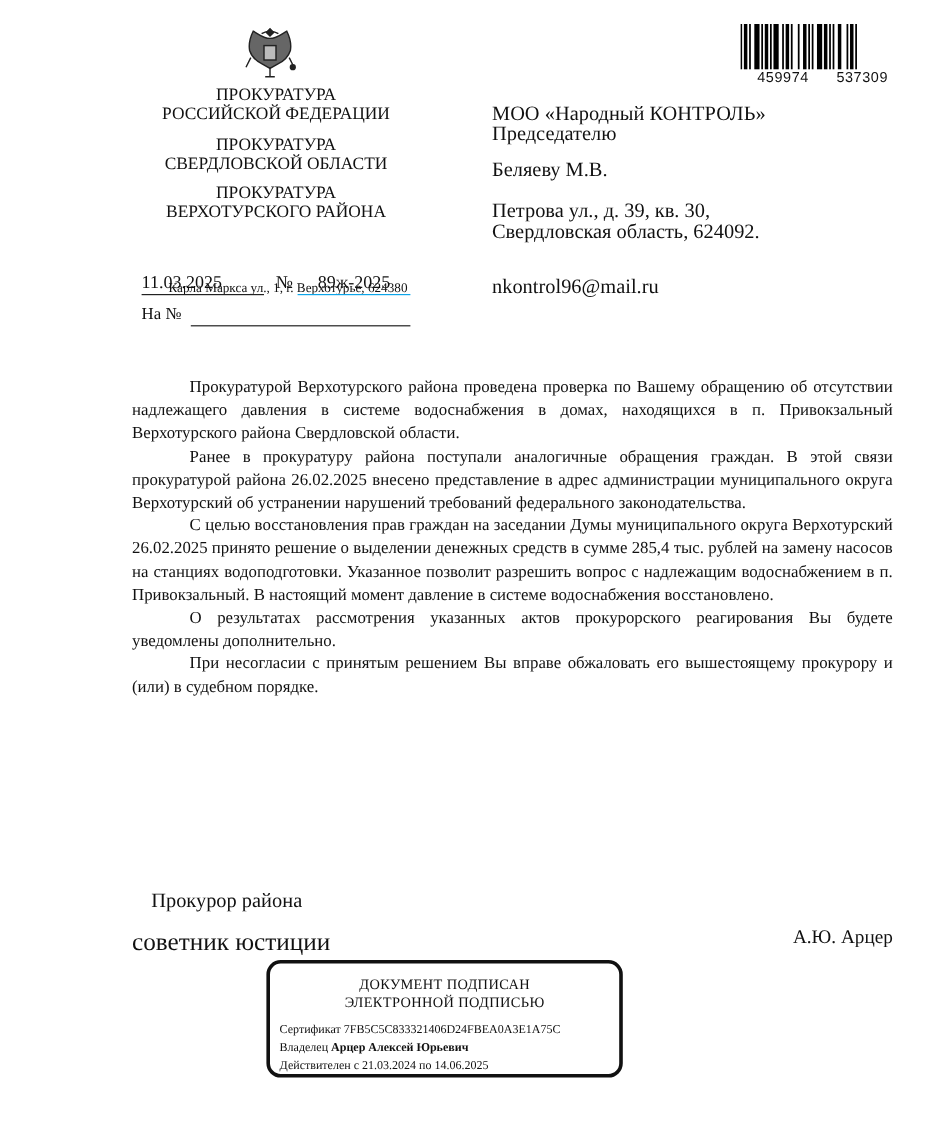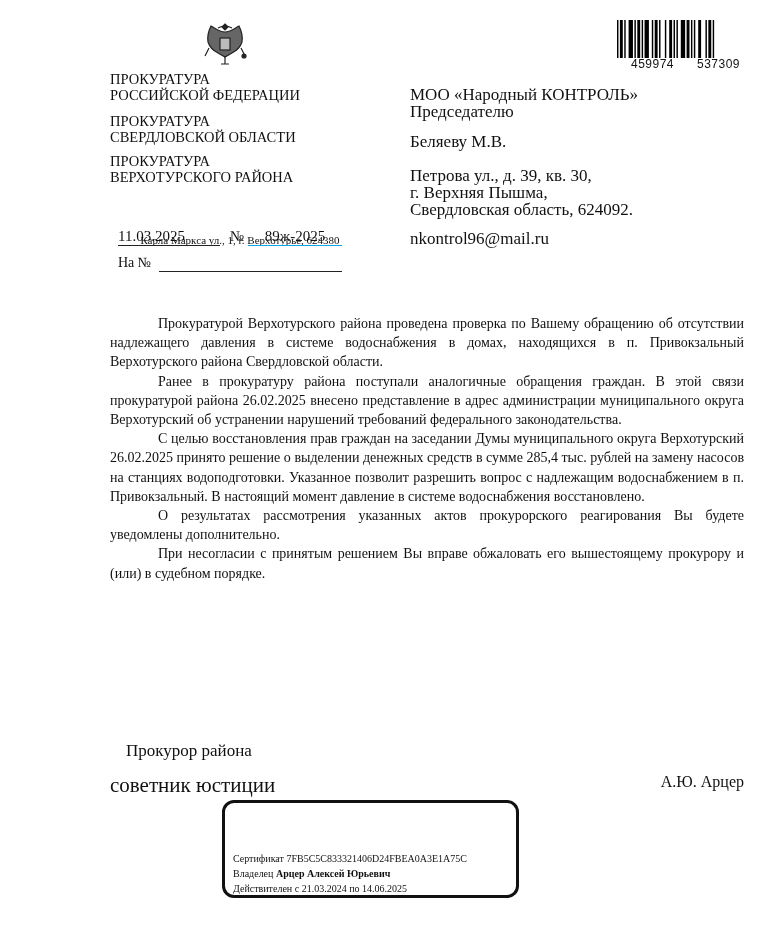--- a/index.html
+++ b/index.html
@@ -4,21 +4,21 @@
 <style>
   html, body { margin: 0; padding: 0; background: #ffffff; }
   body {
     width: 780px; height: 939px; position: relative; overflow: hidden;
     font-family: "Liberation Serif", serif; color: #111;
   }
   .abs { position: absolute; }
 
   
   .emblem { left: 199px; top: 18px; width: 52px; height: 52px; }
-  .org { left: 110px; width: 240px; font-size: 14.5px; line-height: 16px; }
+  .org { left: 110px; width: 240px; text-align: center; font-size: 14.5px; line-height: 16px; }
   .org1 { top: 71px; }
   .org2 { top: 113px; }
   .org3 { top: 153px; }
   .org-addr { left: 110px; width: 260px; top: 203px; font-size: 11px; text-align: center; margin-top: 31px; }
 
   .regline { top: 228px; font-size: 15px; }
   .reg-date { left: 118px; width: 102px; text-align: left; border-bottom: 1px solid #222; line-height: 17px; }
   .reg-no-sign { left: 227px; width: 20px; text-align: center; line-height: 17px; }
   .reg-number { left: 248px; width: 94px; text-align: center; border-bottom: 1px solid #0ea5e9; line-height: 17px; }
   .na-row { top: 255px; font-size: 14px; }
@@ -124,38 +124,41 @@
 <div class="abs barcode-num bn1">459974</div>
 <div class="abs barcode-num bn2">537309</div>
 
 <div class="abs rcpt rc1">
   <div>МОО «Народный КОНТРОЛЬ»</div>
   <div>Председателю</div>
 </div>
 <div class="abs rcpt rc2">Беляеву М.В.</div>
 <div class="abs rcpt rc3">
   <div>Петрова ул., д. 39, кв. 30,</div>
-  <div>г. Верхняя Пышма,</div>
   <div>Свердловская область, 624092.</div>
 </div>
 <div class="abs rcpt rc4">nkontrol96@mail.ru</div>
 
 <div class="abs body-text">
   <p>Прокуратурой Верхотурского района проведена проверка по Вашему обращению об отсутствии надлежащего давления в системе водоснабжения в домах, находящихся в п. Привокзальный Верхотурского района Свердловской области.</p>
   <p>Ранее в прокуратуру района поступали аналогичные обращения граждан. В этой связи прокуратурой района 26.02.2025 внесено представление в адрес администрации муниципального округа Верхотурский об устранении нарушений требований федерального законодательства.</p>
   <p>С целью восстановления прав граждан на заседании Думы муниципального округа Верхотурский 26.02.2025 принято решение о выделении денежных средств в сумме 285,4 тыс. рублей на замену насосов на станциях водоподготовки. Указанное позволит разрешить вопрос с надлежащим водоснабжением в п. Привокзальный. В настоящий момент давление в системе водоснабжения восстановлено.</p>
   <p>О результатах рассмотрения указанных актов прокурорского реагирования Вы будете уведомлены дополнительно.</p>
   <p>При несогласии с принятым решением Вы вправе обжаловать его вышестоящему прокурору и (или) в судебном порядке.</p>
 </div>
 
 <div class="abs sign-title">Прокурор района</div>
 <div class="abs sign-rank">советник юстиции</div>
 <div class="abs sign-name">А.Ю. Арцер</div>
 
 <div class="abs stamp">
+  <div class="stamp-head">
+    <div>ДОКУМЕНТ ПОДПИСАН</div>
+    <div>ЭЛЕКТРОННОЙ ПОДПИСЬЮ</div>
+  </div>
   <div class="stamp-line sl1">
     <span>Сертификат</span>
     <span>7FB5C5C833321406D24FBEA0A3E1A75C</span>
   </div>
   <div class="stamp-line sl2">
     <span>Владелец</span>
     <span class="bold">Арцер Алексей Юрьевич</span>
   </div>
   <div class="stamp-line sl3">
     <span>Действителен с</span>

